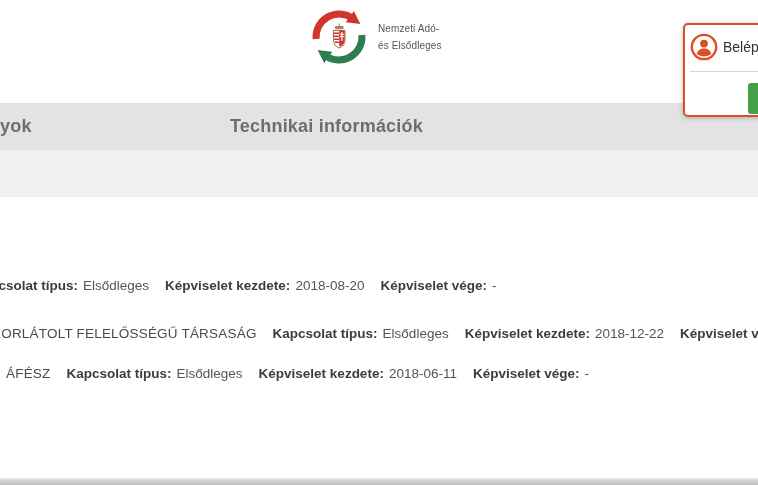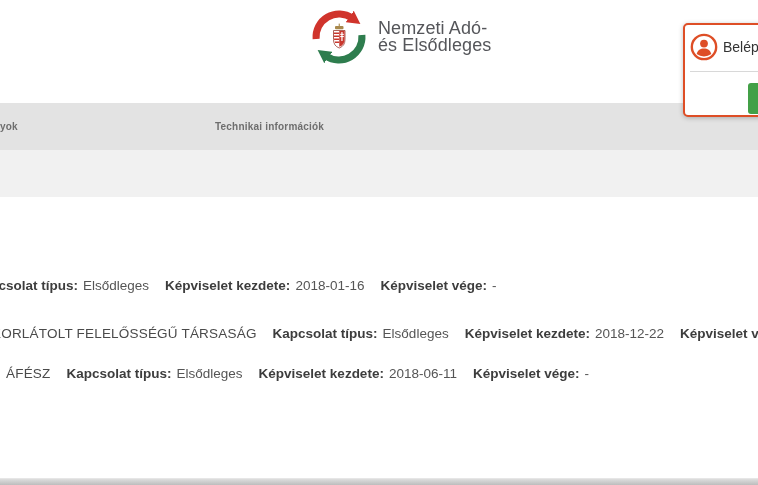--- a/index.html
+++ b/index.html
@@ -3,43 +3,43 @@
 <meta charset="utf-8">
 <style>
   html,body{margin:0;padding:0;}
   body{
     width:758px;height:485px;position:relative;overflow:hidden;
     background:#ffffff;font-family:"Liberation Sans", sans-serif;
   }
   
   .brand{position:absolute;left:311px;top:6px;display:flex;align-items:center;gap:11px;}
   .brand svg{width:56px;height:62px;display:block;}
-  .brand-text{font-size:18px;color:#55565a;line-height:17px;letter-spacing:.1px;}
+  .brand-text{font-size:10px;color:#55565a;line-height:17px;letter-spacing:.1px;}
   
   .login-box{
     position:absolute;left:683px;top:23px;width:175px;height:94px;box-sizing:border-box;
     background:#fff;border:2px solid #de4e26;border-radius:5px;
     box-shadow:0 1px 5px rgba(0,0,0,.25);z-index:5;
   }
   .user-icon{position:absolute;left:5px;top:8px;width:28px;height:28px;}
   .login-label{position:absolute;left:38px;top:14px;font-size:14px;color:#333;}
   .login-divider{position:absolute;left:5px;right:0;top:46px;height:1px;background:#d8d8d8;}
   .login-btn{
     position:absolute;left:63px;top:58px;width:105px;height:31px;
     background:#43A047;border:none;border-radius:3px;cursor:pointer;
   }
   
   .main-nav{position:absolute;left:0;top:103px;width:758px;height:47px;background:#e3e3e3;}
   .nav-item{
     position:absolute;top:0;height:47px;line-height:47px;white-space:nowrap;
-    font-size:10px;font-weight:700;color:#6e6e6e;letter-spacing:.2px;cursor:pointer;
+    font-size:18px;font-weight:700;color:#6e6e6e;letter-spacing:.2px;cursor:pointer;
   }
   .nav-0{left:0;}
   .nav-1{left:47px;}
-  .nav-2{left:215px;}
+  .nav-2{left:230px;}
   .nav-3{left:385px;}
   
   .subband{position:absolute;left:0;top:150px;width:758px;height:47px;background:#f1f1f1;}
   
   .record{position:absolute;white-space:nowrap;font-size:13.5px;color:#555;}
   .record b{color:#3d3d3d;font-weight:700;margin-right:5px;}
   .record .val{margin-right:16px;}
   .record .prefix{color:#4a4a4a;margin-right:16px;letter-spacing:.2px;}
   .record-0{left:-27px;top:278px;}
   .record-1{left:-8px;top:326px;}
@@ -98,20 +98,20 @@
   </div>
 
   <nav class="main-nav">
       <span class="nav-item nav-0">yok</span>
       <span class="nav-item nav-2">Technikai információk</span>
     </nav>
 
   <div class="subband"></div>
 
   <main>
-      <div class="record record-0"><b>Kapcsolat típus:</b><span class="val">Elsődleges</span><b>Képviselet kezdete:</b><span class="val">2018-01-16</span><b>Képviselet vége:</b><span class="val">-</span></div>
+      <div class="record record-0"><b>Kapcsolat típus:</b><span class="val">Elsődleges</span><b>Képviselet kezdete:</b><span class="val">2018-08-20</span><b>Képviselet vége:</b><span class="val">-</span></div>
       <div class="record record-1"><span class="prefix">KORLÁTOLT FELELŐSSÉGŰ TÁRSASÁG</span><b>Kapcsolat típus:</b><span class="val">Elsődleges</span><b>Képviselet kezdete:</b><span class="val">2018-12-22</span><b>Képviselet vége:</b></div>
       <div class="record record-2"><span class="prefix">ÁFÉSZ</span><b>Kapcsolat típus:</b><span class="val">Elsődleges</span><b>Képviselet kezdete:</b><span class="val">2018-06-11</span><b>Képviselet vége:</b><span class="val">-</span></div>
     </main>
 
   <div class="bottom-bar"></div>
 
 </div>
 
 </body></html>

